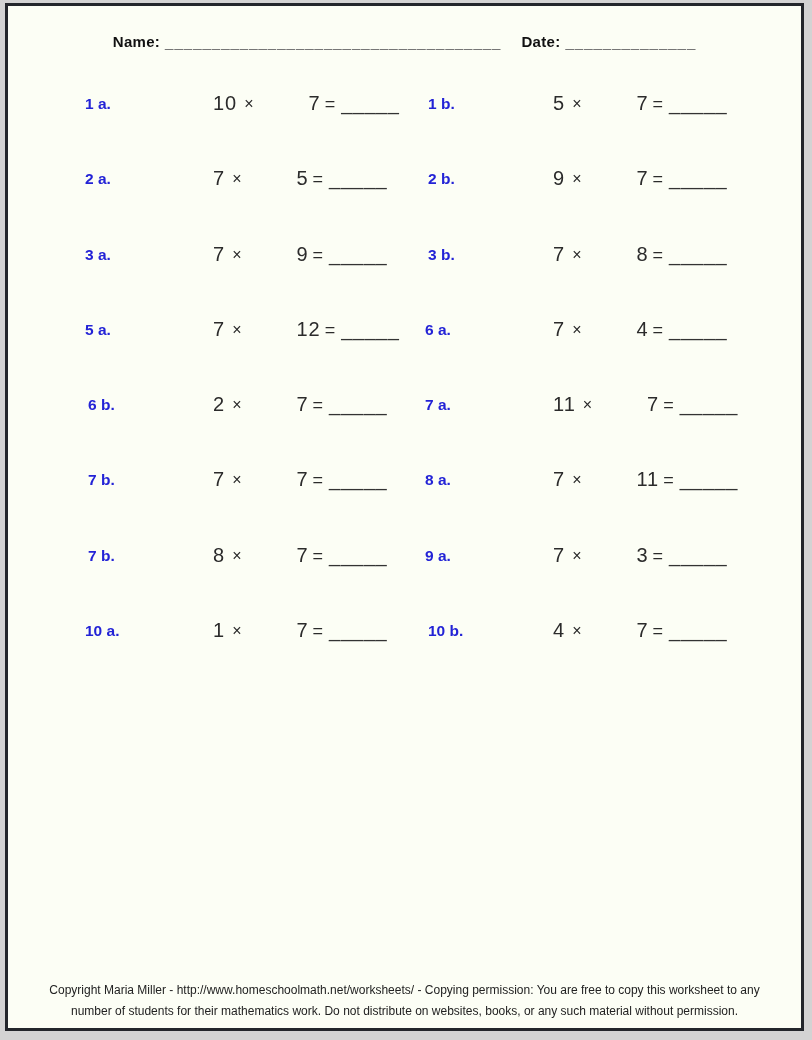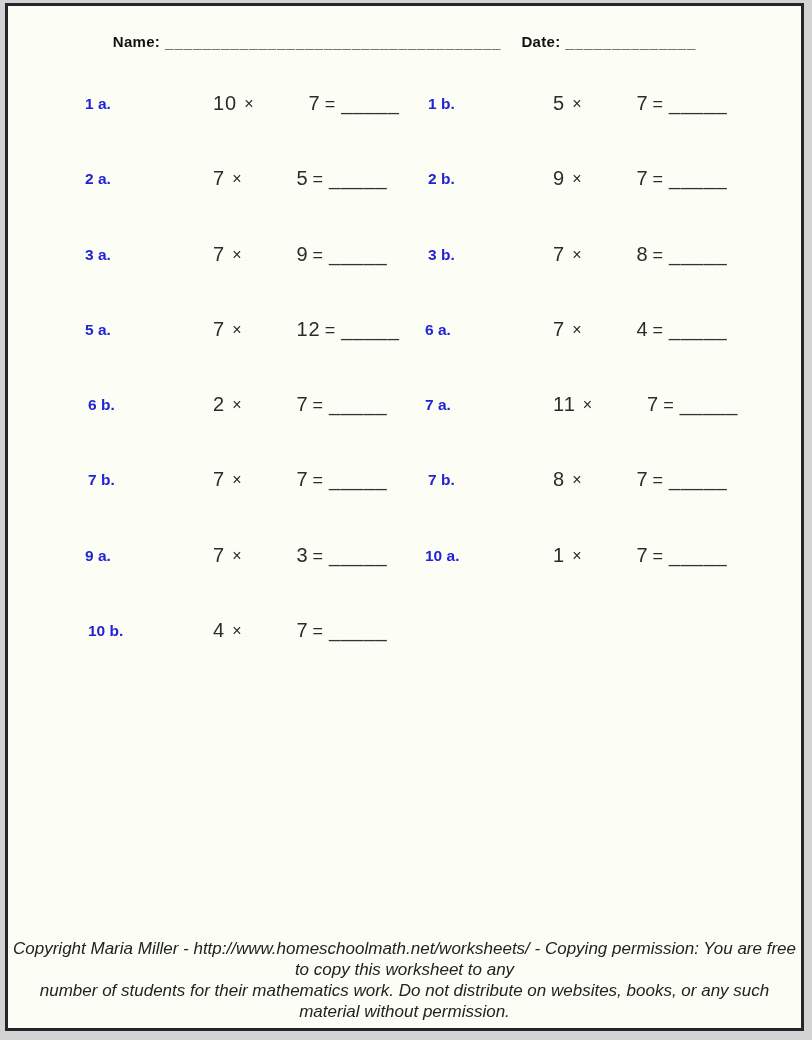--- a/index.html
+++ b/index.html
@@ -74,22 +74,21 @@
   }
   .factor { letter-spacing: 1px; margin-left: 48px; }
   .times { font-size: 16px; margin: 0 7px; position: relative; top: -1px; }
   .eq { font-size: 18px; margin: 0 6px 0 4px; }
   .blank { color: #333; letter-spacing: .5px; text-align: center; }
   
   .footer {
     position: absolute;
     left: 0; right: 0; bottom: 6px;
     text-align: center;
-    font-style: italic;
-    font-size: 17px;
+    font-size: 12px;
     line-height: 21px;
     color: #222;
   }
 </style>
 </head>
 <body>
 
 <div class="page">
 
   <div class="header-line">
@@ -153,20 +152,24 @@
   <div class="problem col-a">
     <span class="plabel">7 a.</span>
     <span class="pexpr"><span class="factor">11</span><span class="times">×</span><span class="factor">7</span><span class="eq">=</span><span class="blank">_____</span></span>
   </div>
 
   <div class="problem col-b">
     <span class="plabel">7 b.</span>
     <span class="pexpr"><span class="factor">7</span><span class="times">×</span><span class="factor">7</span><span class="eq">=</span><span class="blank">_____</span></span>
   </div>
 
+  <div class="problem col-a">
+    <span class="plabel">8 a.</span>
+    <span class="pexpr"><span class="factor">7</span><span class="times">×</span><span class="factor">11</span><span class="eq">=</span><span class="blank">_____</span></span>
+  </div>
 
   <div class="problem col-b">
     <span class="plabel">7 b.</span>
     <span class="pexpr"><span class="factor">8</span><span class="times">×</span><span class="factor">7</span><span class="eq">=</span><span class="blank">_____</span></span>
   </div>
 
   <div class="problem col-a">
     <span class="plabel">9 a.</span>
     <span class="pexpr"><span class="factor">7</span><span class="times">×</span><span class="factor">3</span><span class="eq">=</span><span class="blank">_____</span></span>
   </div>

